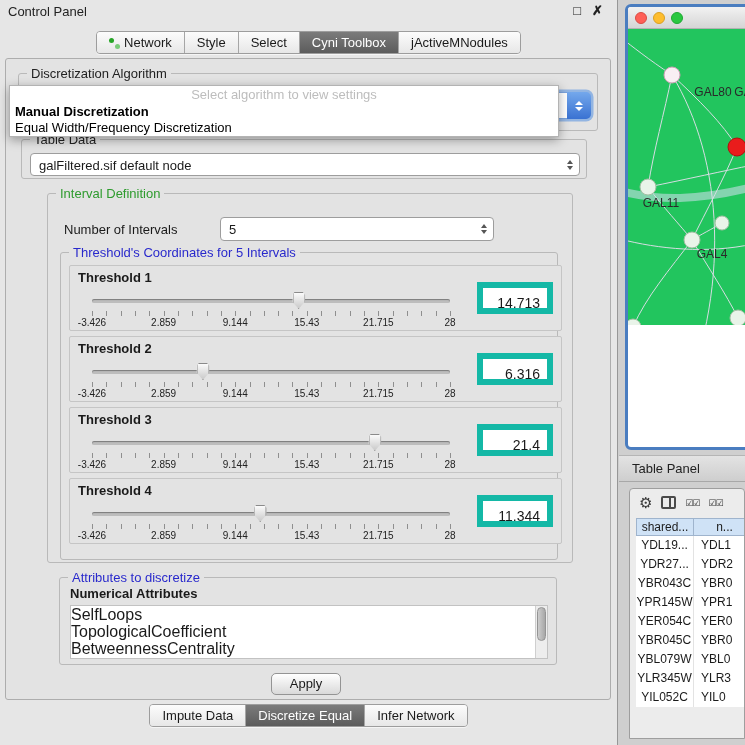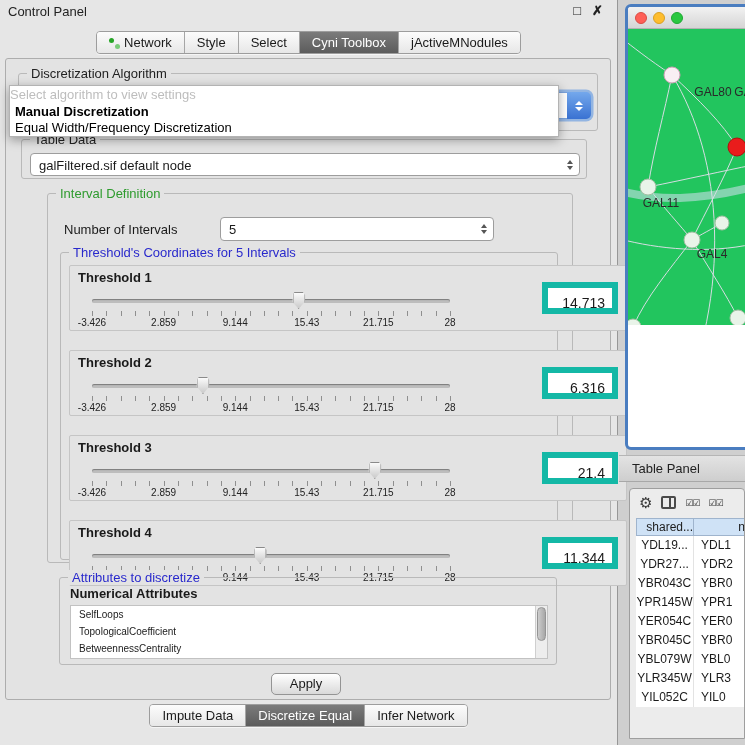--- a/index.html
+++ b/index.html
@@ -36,54 +36,54 @@
 
   
   .algo-group{left:12px;top:14px;width:580px;height:58px}
   .algo-combo{position:absolute;left:8px;top:18px;width:564px;height:27px;background:#fff;border:1px solid #7ba3dd;border-radius:5px;box-shadow:0 0 0 2.5px rgba(120,165,225,.75)}
   .algo-cap{position:absolute;right:-1px;top:-1px;width:24px;height:27px;border-radius:0 5px 5px 0;background:linear-gradient(#74a8ec,#3a72d2);display:flex;flex-direction:column;align-items:center;justify-content:center;gap:2px}
   .wtri-up{width:0;height:0;border-left:4px solid transparent;border-right:4px solid transparent;border-bottom:4px solid #fff}
   .wtri-dn{width:0;height:0;border-left:4px solid transparent;border-right:4px solid transparent;border-top:4px solid #fff}
 
   
   .dd-popup{left:3px;top:26px;width:550px;height:52px;background:#fff;border:1px solid #b3b3b3;box-shadow:0 3px 10px rgba(0,0,0,.35);z-index:40}
-  .dd-ph{height:18px;line-height:18px;text-align:left;color:#bdbdbd;font-size:13px}
+  .dd-ph{height:18px;line-height:18px;text-align:center;color:#bdbdbd;font-size:13px}
   .dd-opt{height:16px;line-height:16px;padding-left:5px;font-size:13px;color:#000}
   .dd-opt.hl{font-weight:bold}
 
   
   .tabledata-group{left:15px;top:80px;width:566px;height:40px}
   .combo{position:absolute;background:#fff;border:1px solid #9d9d9d;border-radius:4px;font-size:13px}
   .combo .cval{position:absolute;left:8px;top:50%;transform:translateY(-50%);white-space:nowrap}
   .stepper{position:absolute;right:6px;top:50%;transform:translateY(-50%);display:flex;flex-direction:column;align-items:center;gap:2px}
   .gtri-up{width:0;height:0;border-left:3.5px solid transparent;border-right:3.5px solid transparent;border-bottom:4px solid #555}
   .gtri-dn{width:0;height:0;border-left:3.5px solid transparent;border-right:3.5px solid transparent;border-top:4px solid #555}
   .td-combo{left:8px;top:13px;width:550px;height:23px}
 
   
   .interval-group{left:41px;top:134px;width:526px;height:370px}
   .num-label{position:absolute;left:16px;top:28px;font-size:13px;font-weight:normal}
   .num-combo{left:172px;top:23px;width:274px;height:24px}
   .thresholds-group{left:12px;top:58px;width:498px;height:308px}
 
-  .th-box{position:relative;width:558px;height:66px;border:1px solid #c5c5c5;border-radius:2px;background:#e3e3e3;margin:0 0 19px 8px}
+  .th-box{position:relative;width:493px;height:66px;border:1px solid #c5c5c5;border-radius:2px;background:#e3e3e3;margin:0 0 5px 8px}
   .th-label{position:absolute;left:8px;top:4px;font-size:13px;font-weight:bold}
   .th-slider{position:absolute;left:22px;top:26px;width:358px;height:18px}
   .th-track{position:absolute;left:0;right:0;top:7px;height:4px;background:#bdbdbd;border-radius:2px;box-shadow:inset 0 1px 1px rgba(0,0,0,.35)}
   .th-thumb{position:absolute;top:0;width:13px;height:17px;transform:translateX(-50%);background:linear-gradient(#fefefe,#c7c7c7);clip-path:polygon(18% 0,82% 0,100% 18%,100% 55%,50% 100%,0 55%,0 18%);box-shadow:inset 0 0 0 1px #8a8a8a}
   .th-ticks{position:absolute;left:22px;top:45px;width:359px;height:5px;background:repeating-linear-gradient(90deg,#8f8f8f 0 1px,transparent 1px 14.32px);border-right:1px solid #8f8f8f}
   .th-ticklabels{position:absolute;left:22px;top:51px;width:358px;height:11px;font-size:10px;color:#222}
   .th-ticklabels span{position:absolute;transform:translateX(-50%);white-space:nowrap}
   .th-value{position:absolute;right:8px;top:16px;width:76px;height:32px;background:#fff;border:6px solid #14b8a6;font-size:14px;line-height:30px;text-align:right;padding-right:7px}
 
   
   .attr-group{left:53px;top:518px;width:498px;height:88px}
   .attr-title{position:absolute;left:10px;top:8px;font-size:13px;font-weight:bold}
   .attr-list{position:absolute;left:10px;top:27px;width:478px;height:54px;background:#fff;border:1px solid #c2c2c2;overflow:hidden}
-  .attr-item{font-size:10px;height:17px;line-height:17px;padding-left:8px;white-space:nowrap}
+  .attr-item{font-size:16px;height:17px;line-height:17px;white-space:nowrap}
   .vscroll{position:absolute;right:0;top:0;width:12px;height:100%;background:#ededed;border-left:1px solid #cfcfcf}
   .vthumb{position:absolute;right:1px;top:1px;width:9px;height:34px;border-radius:5px;background:linear-gradient(90deg,#cdcdcd,#a7a7a7);border:1px solid #949494}
 
   .apply-btn{left:265px;top:614px;width:70px;height:22px;border:1px solid #949494;border-radius:5px;background:linear-gradient(#ffffff,#d9d9d9);font-size:13px;text-align:center;line-height:20px}
 
   
   .network-window{left:625px;top:4px;width:124px;height:446px;border:3px solid #4a7dc0;border-radius:6px 0 0 6px;background:#fff;overflow:hidden}
   .nw-titlebar{position:relative;height:22px;background:linear-gradient(#f2f2f2,#d5d5d5);border-bottom:1px solid #b2b2b2}
   .tl{position:absolute;top:5px;width:12px;height:12px;border-radius:50%}
   .tl.red{left:7px;background:#ff5f57;border:1px solid #d94c44}
@@ -94,21 +94,21 @@
   .tp-header{left:619px;top:455px;width:126px;height:27px;background:linear-gradient(#e3e3e3,#cecece);border-top:1px solid #b5b5b5;border-bottom:1px solid #a8a8a8;font-size:13px;line-height:26px;padding-left:13px;color:#222}
 
   .table-window{left:629px;top:488px;width:116px;height:251px;background:#ececec;border:1px solid #9e9e9e;border-radius:4px 4px 0 0;overflow:hidden}
   .tw-toolbar{position:relative;height:27px;display:flex;align-items:center;gap:9px;padding-left:9px}
   .gear{font-size:15px;color:#3a3a3a;line-height:1}
   .cols-ic{width:15px;height:13px;border:2px solid #4a4a4a;border-radius:2px;position:relative}
   .cols-ic::after{content:"";position:absolute;left:50%;top:0;bottom:0;width:2px;background:#4a4a4a}
   .cks{font-size:9px;letter-spacing:-1px;color:#333}
   .tw-grid{position:absolute;left:6px;top:29px;width:130px}
   .tw-hrow{display:flex}
-  .tw-hcell{height:18px;line-height:17px;background:#cfe2f6;border:1px solid #9fb4cd;font-size:12px;text-align:right;color:#1c1c1c}
+  .tw-hcell{height:18px;line-height:17px;background:#cfe2f6;border:1px solid #9fb4cd;font-size:12px;text-align:center;color:#1c1c1c}
   .tw-hcell.c1{width:58px}
   .tw-hcell.c2{width:62px;border-left:none}
   .tw-rows{background:#fff;width:120px}
   .tw-row{display:flex;height:19px;line-height:19px;font-size:12px;background:#fff}
   .tw-cell{white-space:nowrap;overflow:hidden}
   .tw-cell.c1{width:58px;text-align:center;border-right:1px solid #e3e3e3}
   .tw-cell.c2{width:62px;padding-left:7px}
 </style>
 </head>
 <body>

